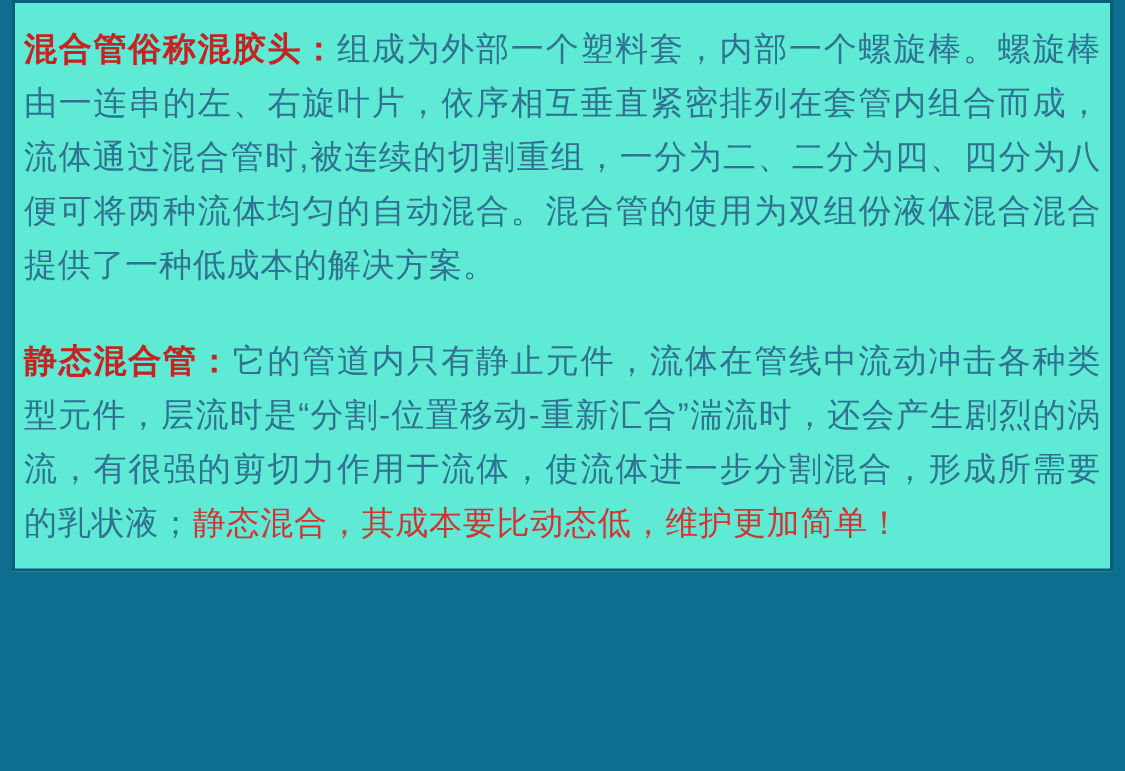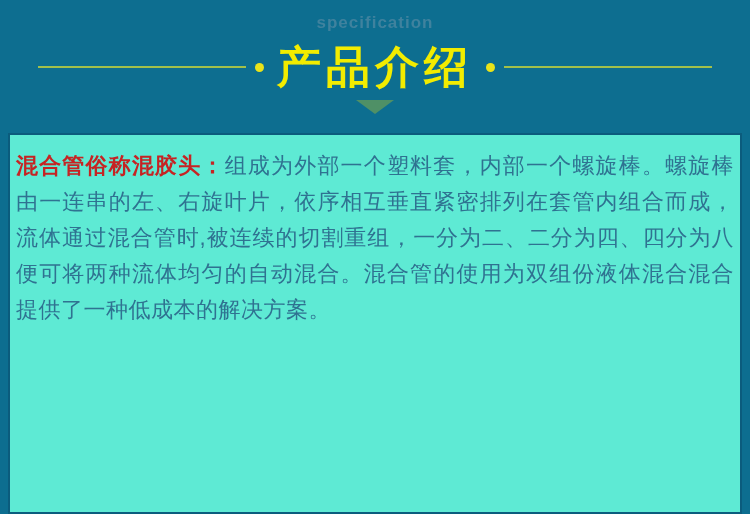--- a/index.html
+++ b/index.html
@@ -89,34 +89,26 @@
   }
   .para-tail {
     color: #d23531;
   }
 </style>
 </head>
 <body>
 
 <div class="page">
 
-  <div class="header">
-    <div class="eyebrow">specification</div>
-    <div class="title-row">
-      <span class="divider-line"></span>
-      <span class="dot"></span>
-      <h1 class="section-title">产品介绍</h1>
-      <span class="dot"></span>
-      <span class="divider-line"></span>
-    </div>
-    <div class="triangle"></div>
-  </div>
 
   <div class="content-box">
 
     <p class="para">
       <span class="para-head">混合管俗称混胶头：</span><span class="para-body">组成为外部一个塑料套，内部一个螺旋棒。螺旋棒由一连串的左、右旋叶片，依序相互垂直紧密排列在套管内组合而成，流体通过混合管时,被连续的切割重组，一分为二、二分为四、四分为八 便可将两种流体均匀的自动混合。混合管的使用为双组份液体混合混合提供了一种低成本的解决方案。</span><span class="para-tail"></span>
     </p>
 
+    <p class="para">
+      <span class="para-head">静态混合管：</span><span class="para-body">它的管道内只有静止元件，流体在管线中流动冲击各种类型元件，层流时是“分割-位置移动-重新汇合”湍流时，还会产生剧烈的涡流，有很强的剪切力作用于流体，使流体进一步分割混合，形成所需要的乳状液；</span><span class="para-tail">静态混合，其成本要比动态低，维护更加简单！</span>
+    </p>
 
   </div>
 
 </div>
 
 </body></html>

